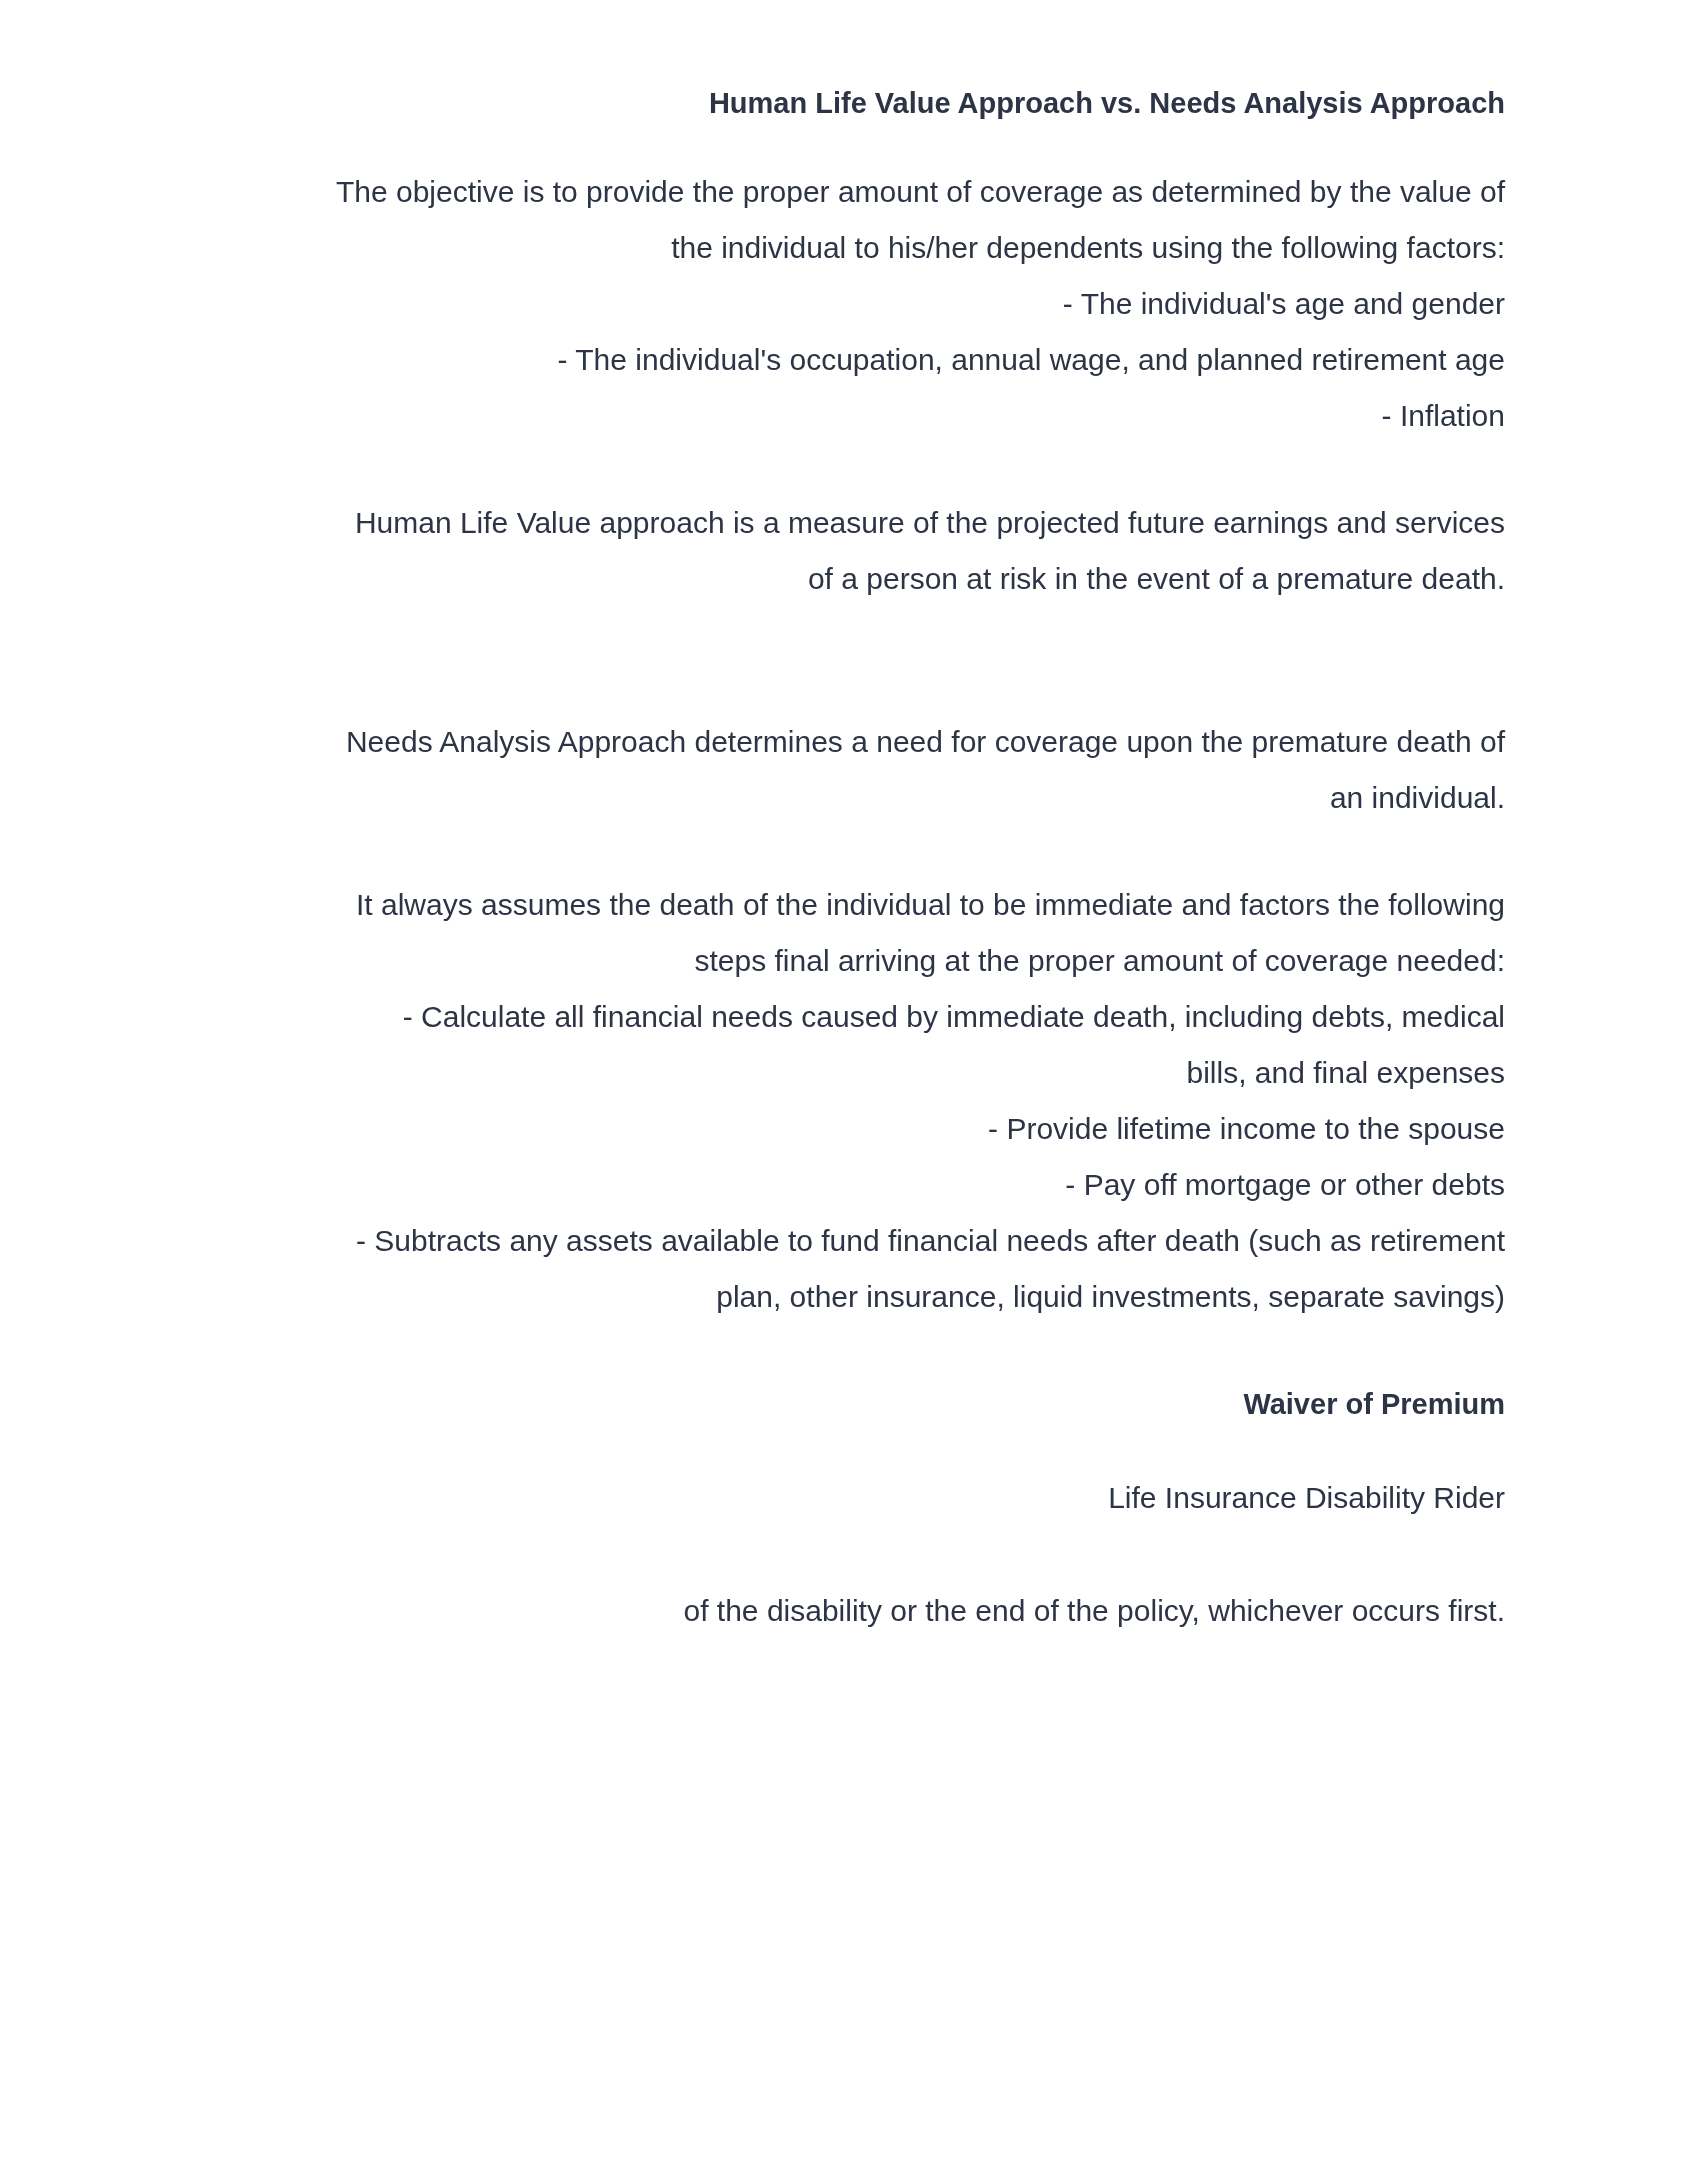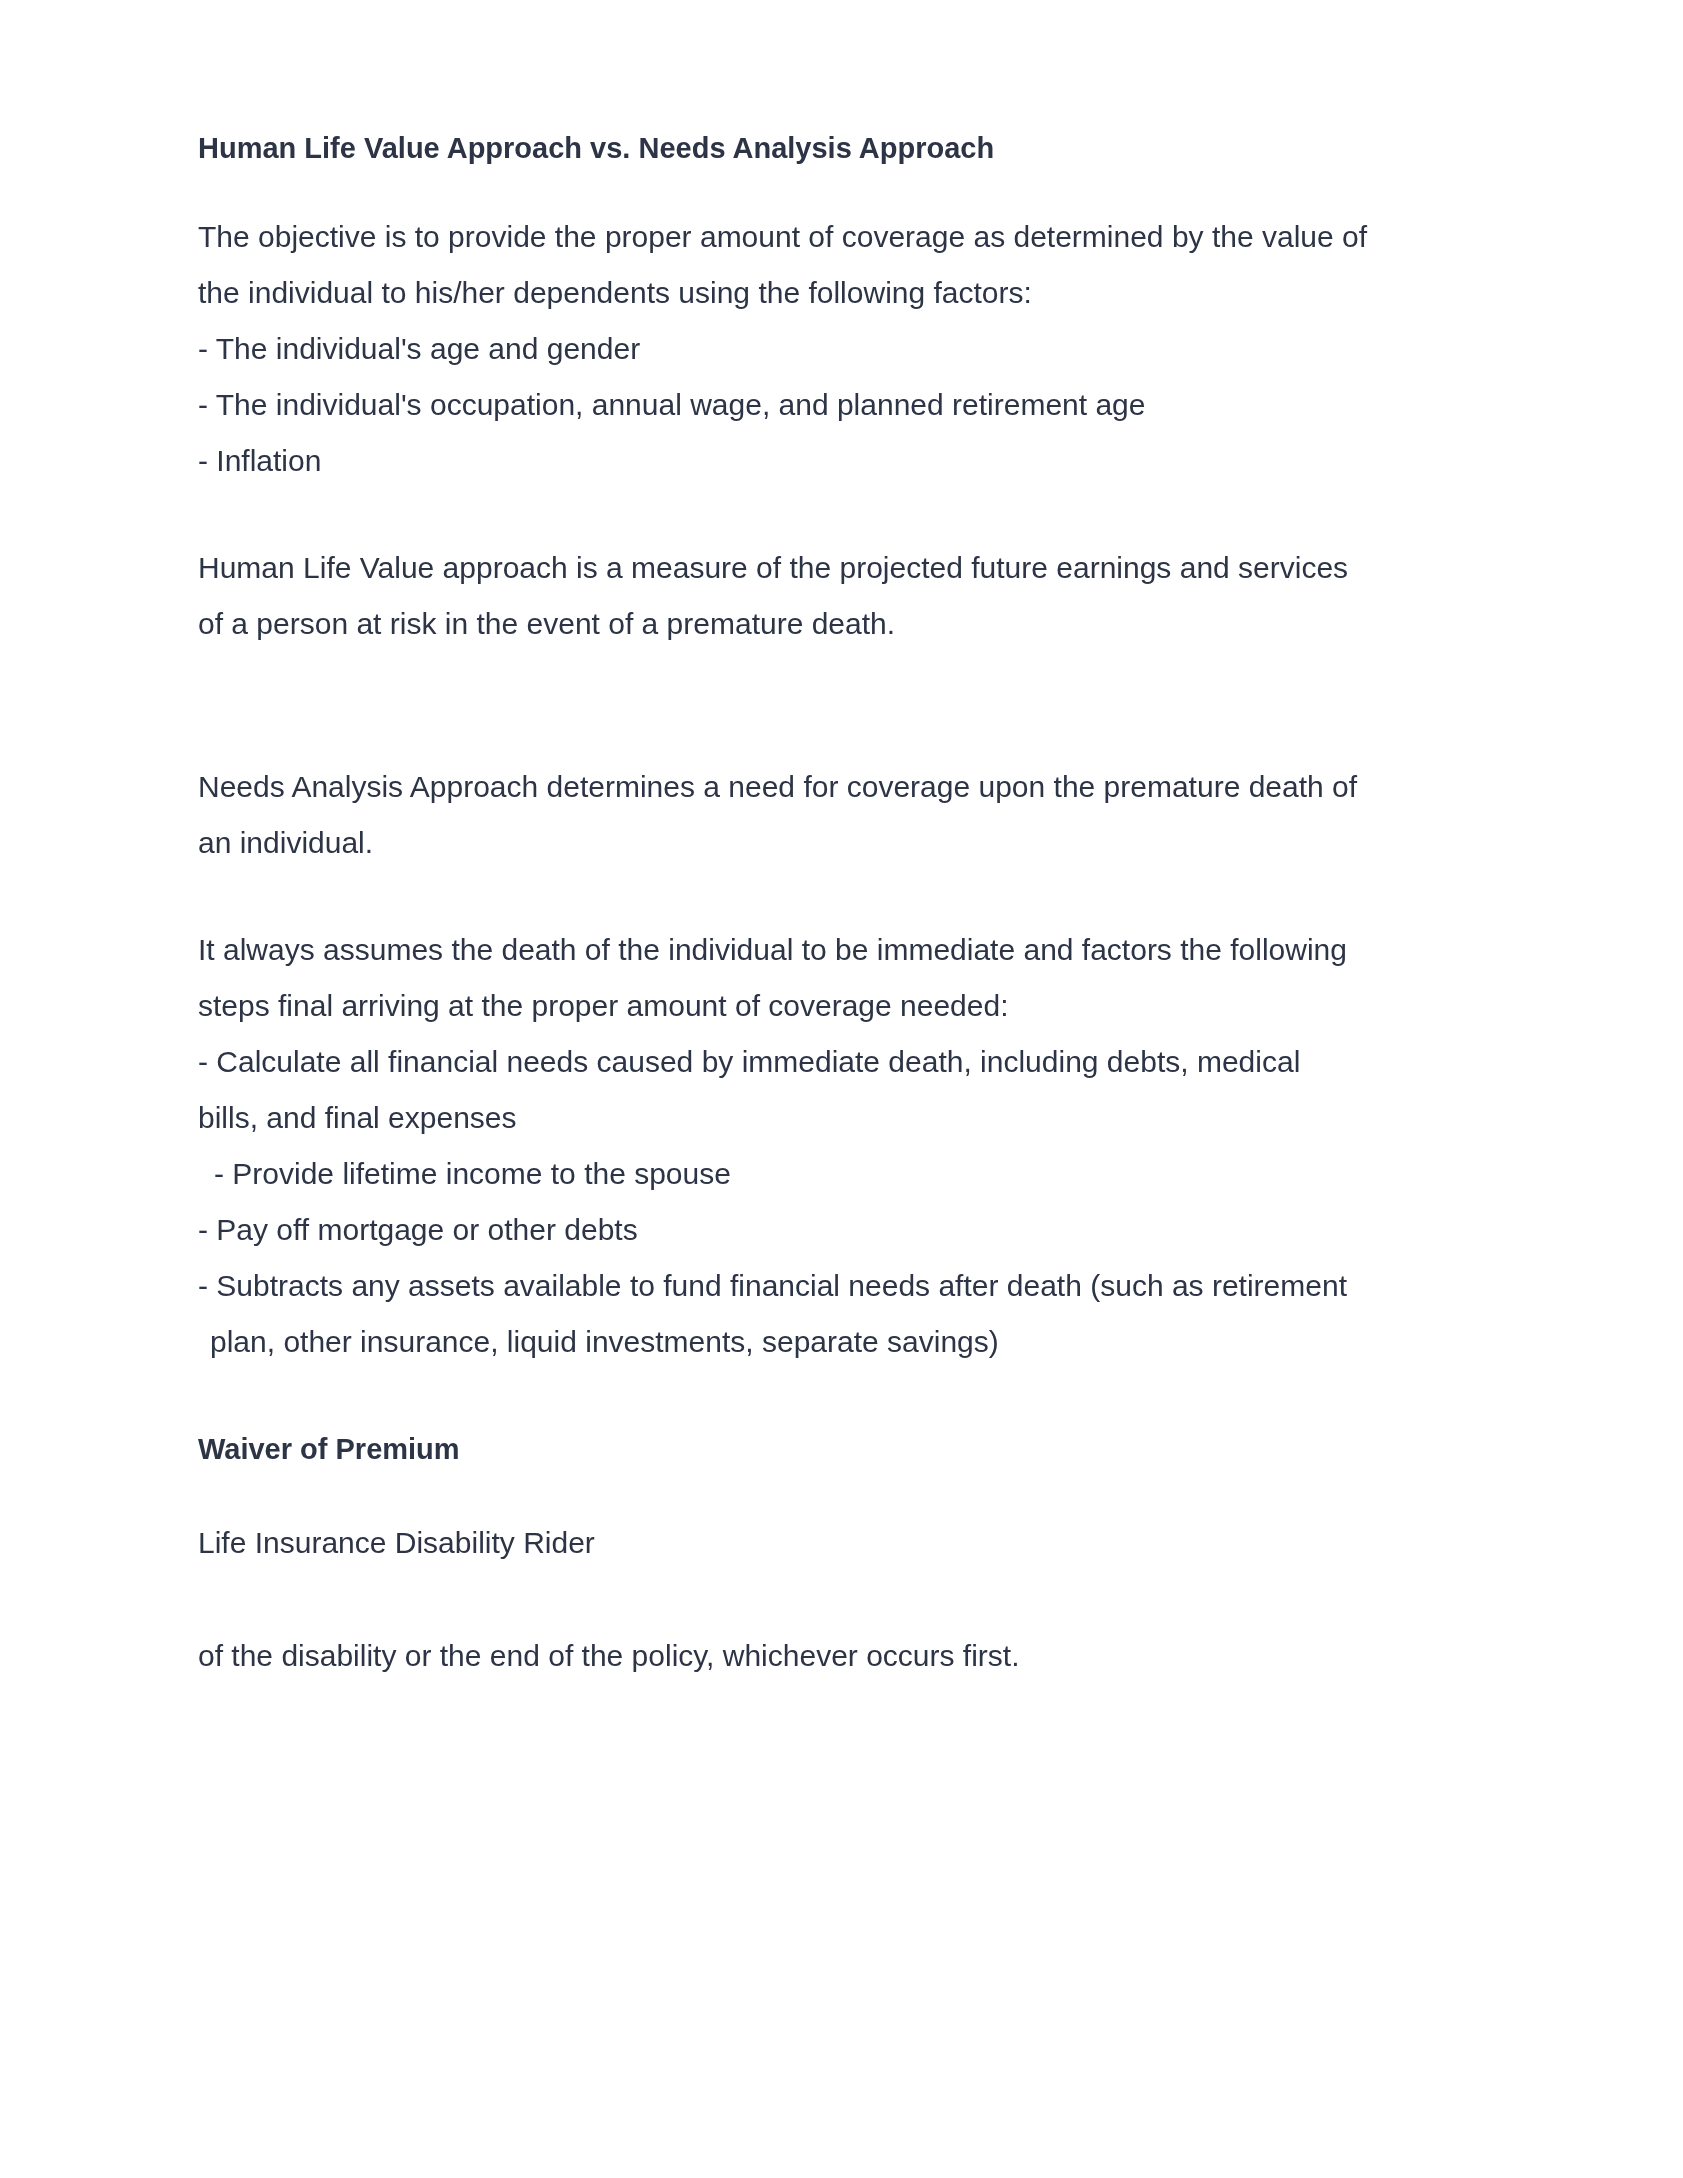--- a/index.html
+++ b/index.html
@@ -9,26 +9,27 @@
   }
   body {
     width: 1683px;
     height: 2178px;
     overflow: hidden;
   }
   .doc-page {
     box-sizing: border-box;
     width: 1683px;
     height: 2178px;
-    padding: 120px 178px 0 198px;
+    padding: 75px 178px 0 198px;
     background: #ffffff;
     color: #2c3446;
     font-family: "Liberation Sans", "DejaVu Sans", sans-serif;
     font-size: 30px;
     line-height: 56px;
+    text-align: right;
   }
   .doc-heading {
     font-size: 29px;
     font-weight: bold;
     line-height: 56px;
     margin: 0 0 33px 0;
   }
   .doc-heading.sub {
     margin: 0 0 38px 0;
   }

